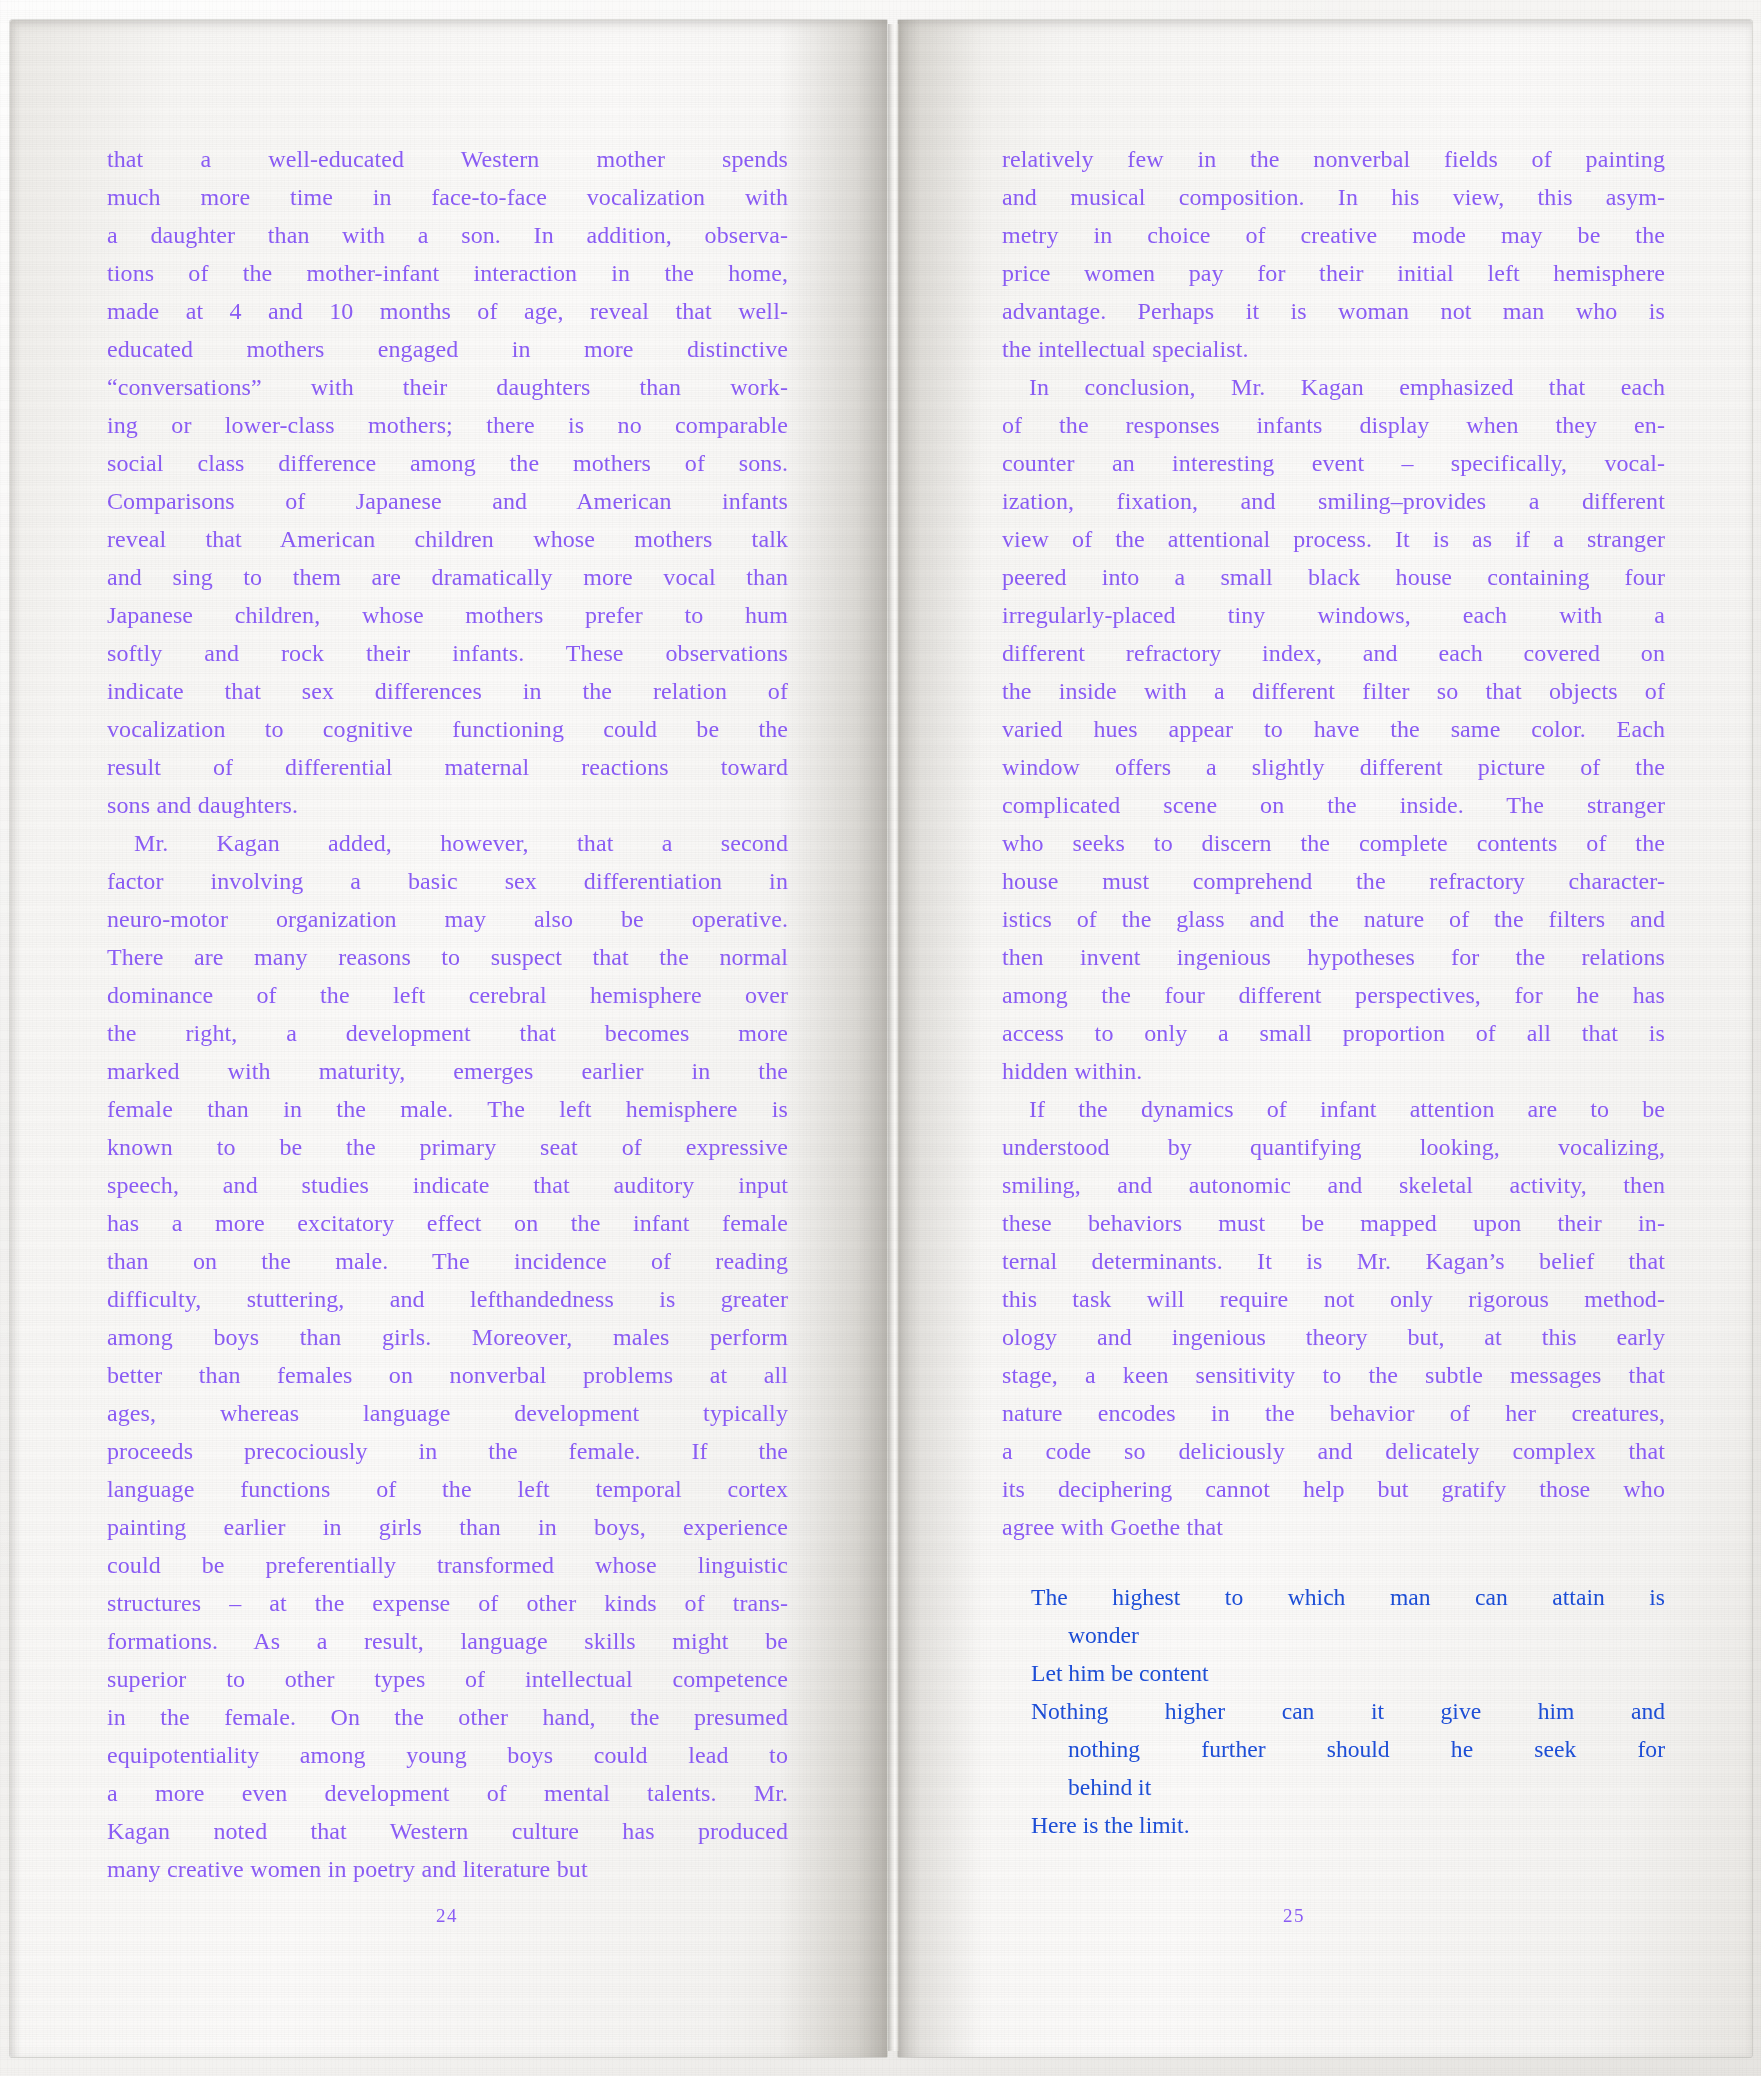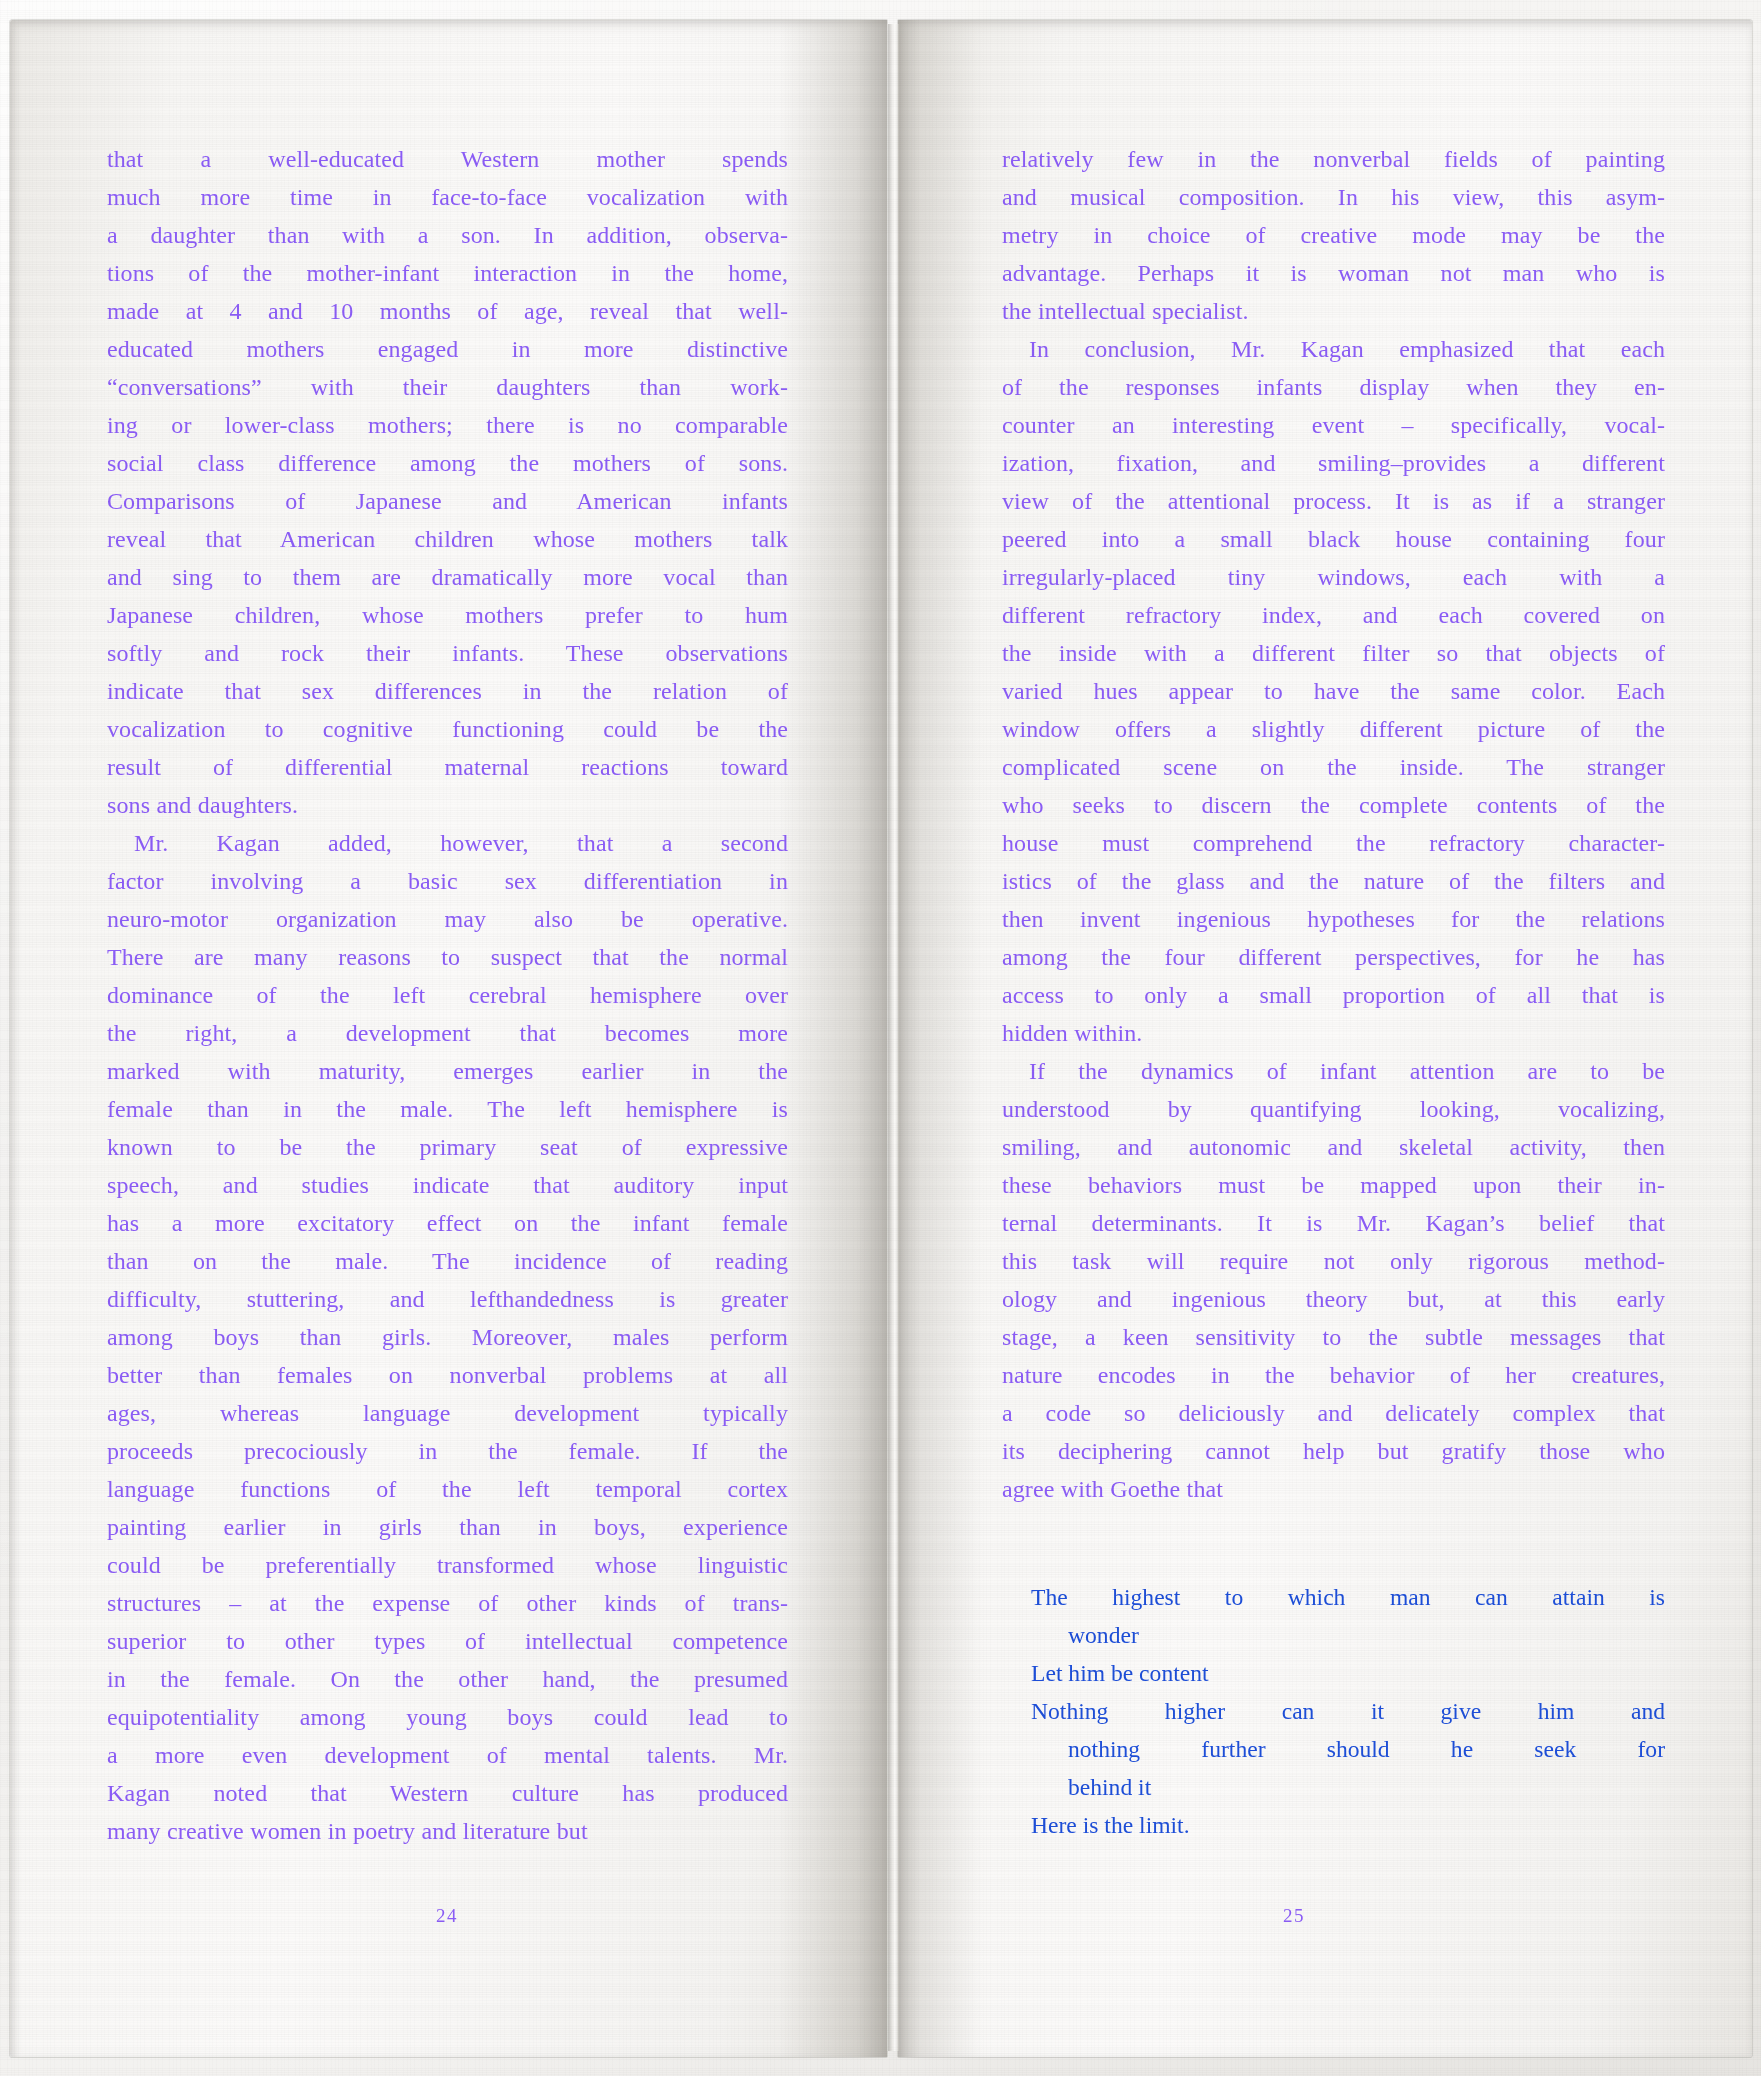--- a/index.html
+++ b/index.html
@@ -184,32 +184,34 @@
       <span class="ln">than on the male. The incidence of reading</span>
       <span class="ln">difficulty, stuttering, and lefthandedness is greater</span>
       <span class="ln">among boys than girls. Moreover, males perform</span>
       <span class="ln">better than females on nonverbal problems at all</span>
       <span class="ln">ages, whereas language development typically</span>
       <span class="ln">proceeds precociously in the female. If the</span>
       <span class="ln">language functions of the left temporal cortex</span>
       <span class="ln">painting earlier in girls than in boys, experience</span>
       <span class="ln">could be preferentially transformed whose linguistic</span>
       <span class="ln">structures – at the expense of other kinds of trans-</span>
+      <span class="ln">formations. As a result, language skills might be</span>
       <span class="ln">superior to other types of intellectual competence</span>
       <span class="ln">in the female. On the other hand, the presumed</span>
       <span class="ln">equipotentiality among young boys could lead to</span>
       <span class="ln">a more even development of mental talents. Mr.</span>
       <span class="ln">Kagan noted that Western culture has produced</span>
       <span class="ln last">many creative women in poetry and literature but</span>
     </div>
 
   <div class="textblock" id="text-right">
       <span class="ln">relatively few in the nonverbal fields of painting</span>
       <span class="ln">and musical composition. In his view, this asym-</span>
       <span class="ln">metry in choice of creative mode may be the</span>
+      <span class="ln">price women pay for their initial left hemisphere</span>
       <span class="ln">advantage. Perhaps it is woman not man who is</span>
       <span class="ln last">the intellectual specialist.</span>
       <span class="ln indent">In conclusion, Mr. Kagan emphasized that each</span>
       <span class="ln">of the responses infants display when they en-</span>
       <span class="ln">counter an interesting event – specifically, vocal-</span>
       <span class="ln">ization, fixation, and smiling–provides a different</span>
       <span class="ln">view of the attentional process. It is as if a stranger</span>
       <span class="ln">peered into a small black house containing four</span>
       <span class="ln">irregularly-placed tiny windows, each with a</span>
       <span class="ln">different refractory index, and each covered on</span>

